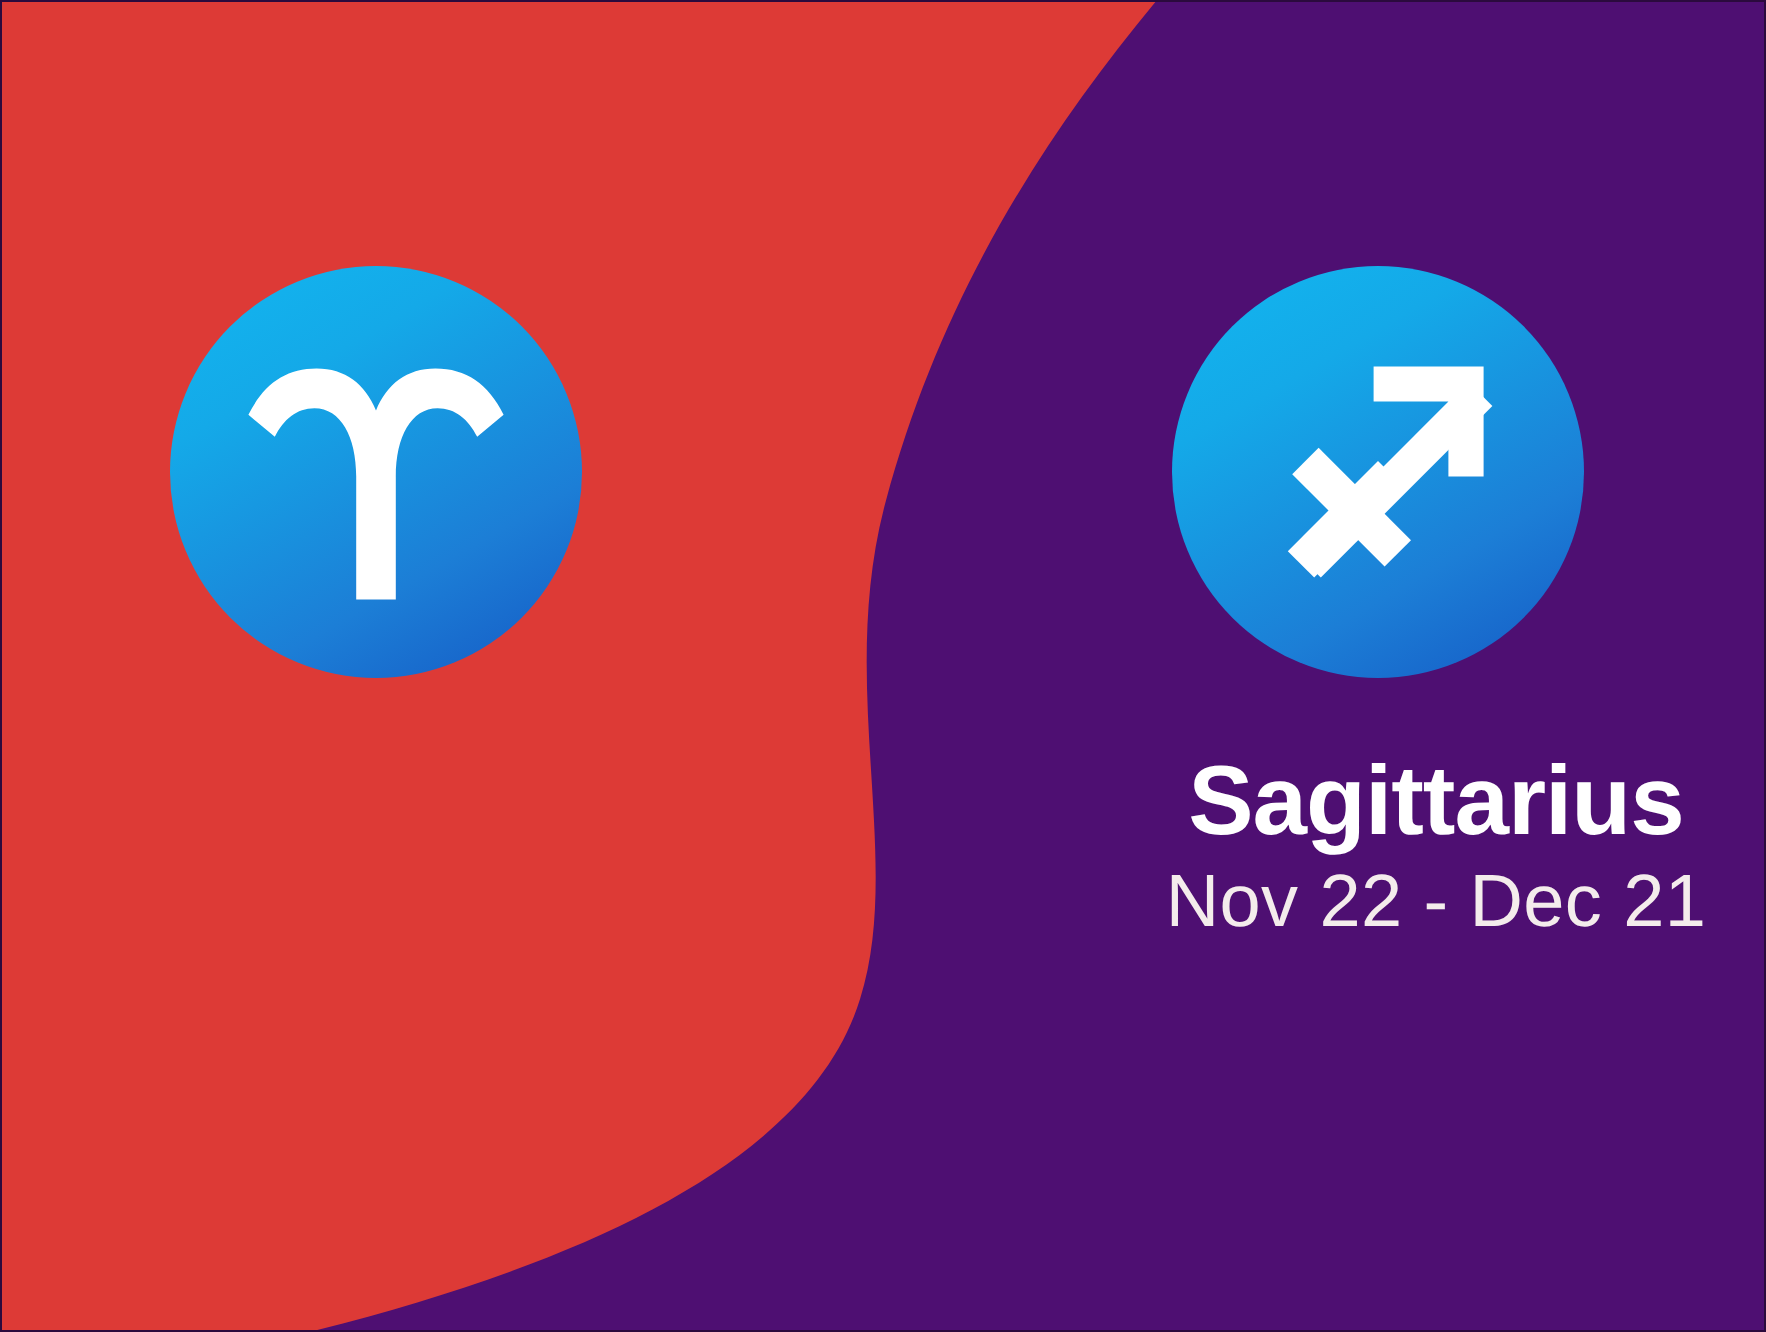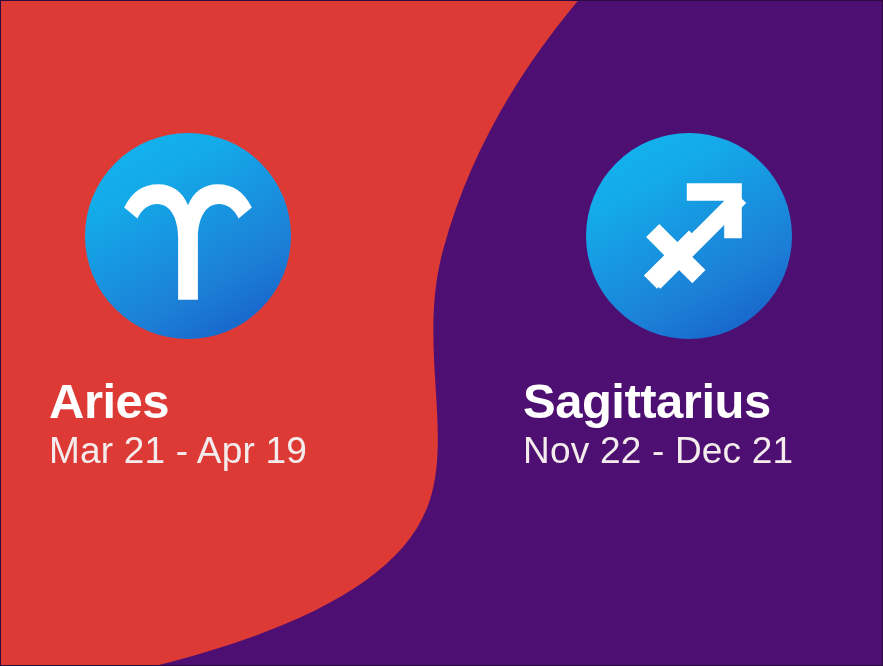--- a/index.html
+++ b/index.html
@@ -33,21 +33,21 @@
 
   
   .sign {
     position: absolute;
     top: 0;
     height: 100%;
     width: 441px;
     z-index: 2;
   }
   .sign-left  { left: 0; }
-  .sign-right { left: 442px; }
+  .sign-right { left: 442px; text-align: center; }
 
   .zodiac-disc {
     position: absolute;
     width: 206px;
     height: 206px;
     border-radius: 50%;
     top: 132px;
     display: flex;
     align-items: center;
     justify-content: center;
@@ -123,24 +123,20 @@
           C46,13 55,20 60,32
           C65,20 74,13 87,13
           C101,13 111,20 118,34
           L106,44
           C102,36 96,31 88,31
           C76,31 69,44 69,62
           L69,118 Z"></path>
       </svg>
     </div>
 
-    <div class="sign-text">
-      <p class="sign-name">Aries</p>
-      <p class="sign-dates">Mar 21 - Apr 19</p>
-    </div>
   </div>
 
   <div class="sign sign-right">
 
     <div class="zodiac-disc">
       <svg class="zodiac-glyph" viewBox="0 0 120 120">
         <g fill="#FFFFFF">
 
           <path d="M58,12 L108,12 L108,62 L92,62 L92,28 L58,28 Z"></path>
 

